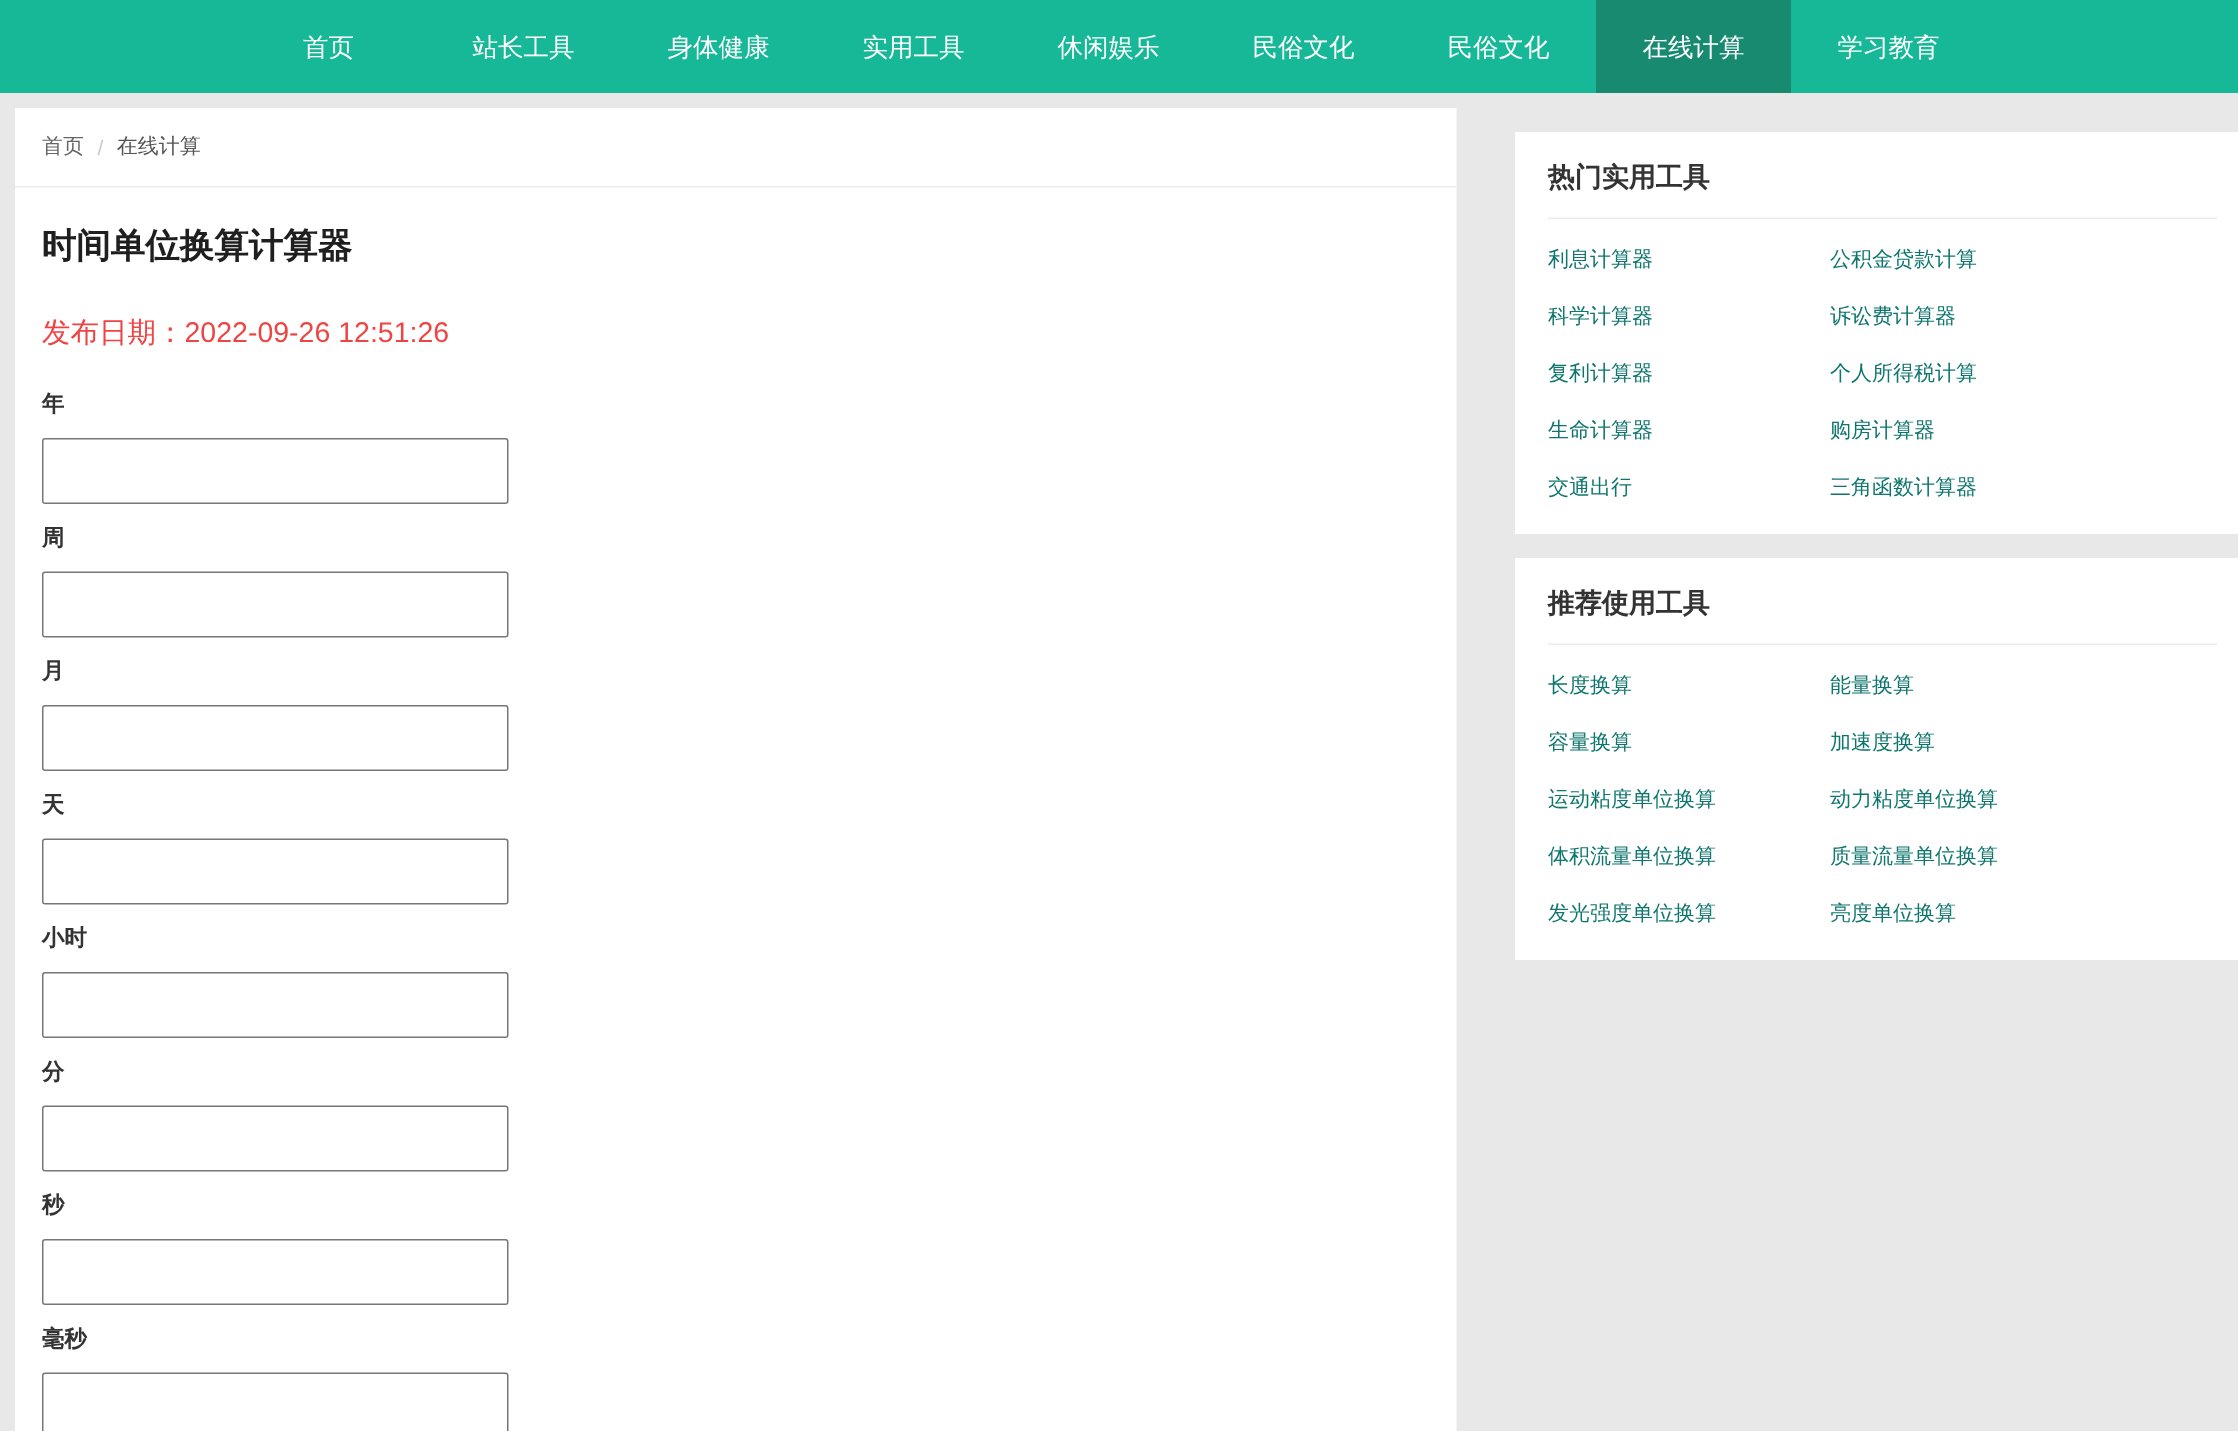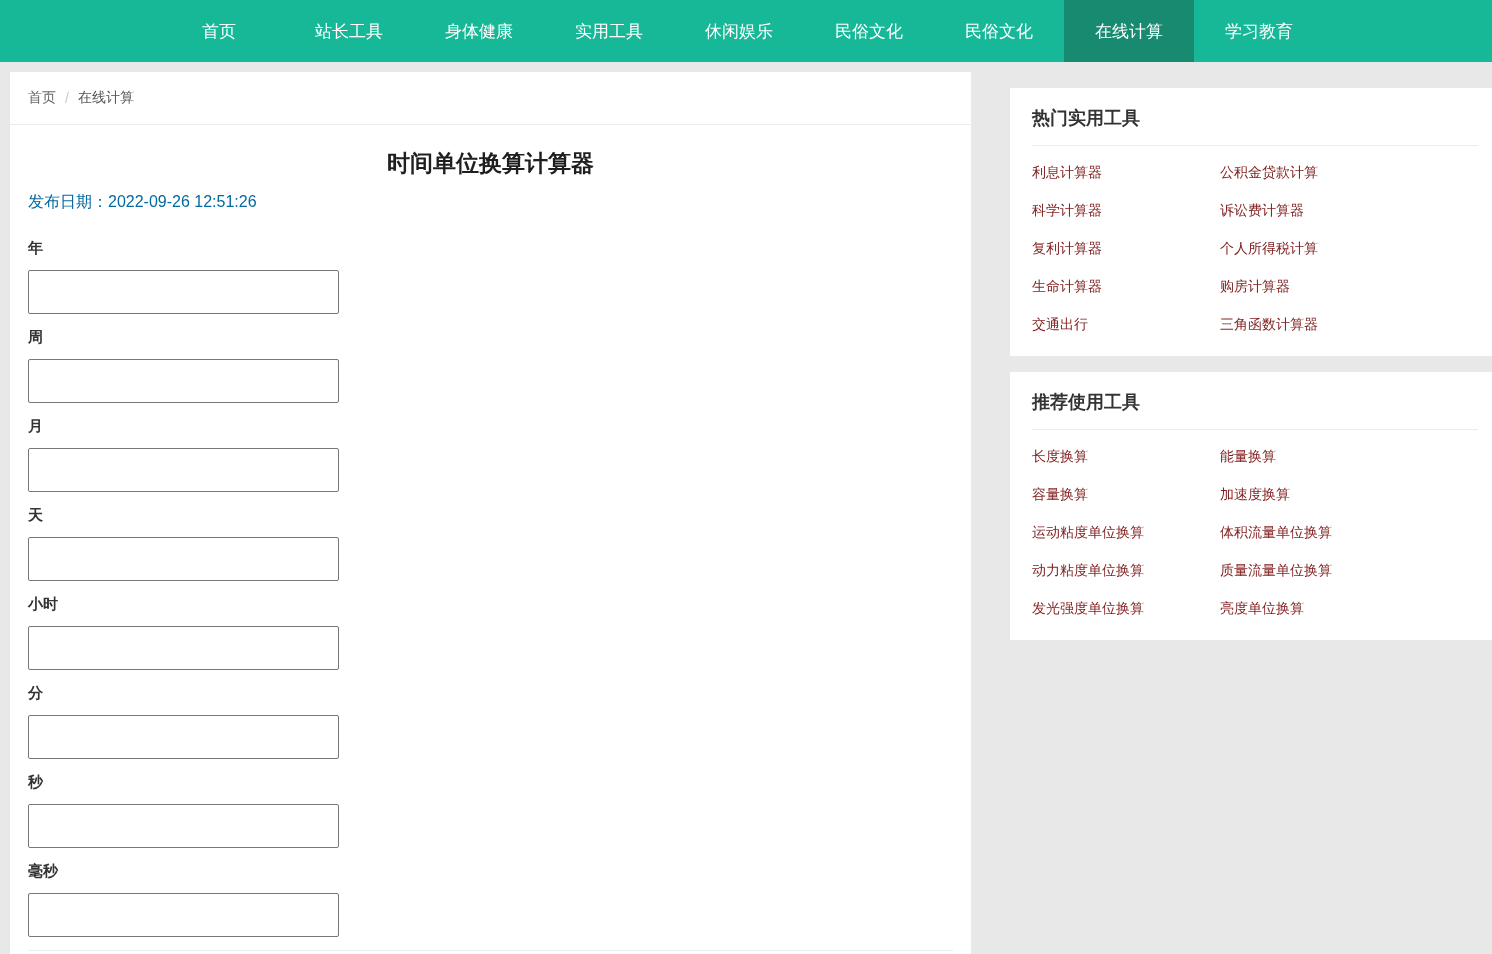--- a/index.html
+++ b/index.html
@@ -38,24 +38,24 @@
     height:53px;display:flex;align-items:center;gap:9px;
     padding:0 18px;border-bottom:1px solid var(--line);
     font-size:14px;
   }
   .crumb{color:#666;cursor:pointer;}
   .crumb-sep{color:#c9c9c9;}
   .crumb-current{color:#555;}
   .article{padding:0 18px;}
   .article-title{
     margin:25px 0 0 0;font-size:23px;line-height:27px;
-    font-weight:bold;color:#1f1f1f;text-align:center;
+    font-weight:bold;color:#1f1f1f;
   }
   .publish{
-    margin-top:15px;font-size:16px;color:#0369a1;
+    margin-top:32px;font-size:19px;color:#ef4444;
   }
   .calc-form{margin-top:25px;}
   .field-label{
     display:block;font-size:15px;line-height:19px;
     font-weight:bold;color:#333;
   }
   .field-input{
     display:block;margin:13px 0 13px 0;
     width:311px;height:44px;
     border:1px solid #777;border-radius:2px;background:#fff;
@@ -77,21 +77,21 @@
   }
   .panel-divider{
     border-bottom:1px solid var(--line);
     margin:16px 0 8px 0;
   }
   .panel-links{
     display:grid;grid-template-columns:188px 1fr;grid-auto-rows:38px;
   }
   .panel-link{
     display:flex;align-items:center;
-    font-size:14px;color:#7f1d1d;cursor:pointer;text-decoration:none;
+    font-size:14px;color:#0f766e;cursor:pointer;text-decoration:none;
     white-space:nowrap;
     font-family:Liberation Serif, serif;
   }
 </style>
 </head>
 <body>
 
 <nav class="nav" id="main-nav">
 
 <div class="nav-item">首页</div>
@@ -178,20 +178,20 @@
     </section>
     <section class="panel">
       <h3 class="panel-title">推荐使用工具</h3>
       <div class="panel-divider"></div>
       <div class="panel-links">
         <a class="panel-link">长度换算</a>
         <a class="panel-link">能量换算</a>
         <a class="panel-link">容量换算</a>
         <a class="panel-link">加速度换算</a>
         <a class="panel-link">运动粘度单位换算</a>
+        <a class="panel-link">动力粘度单位换算</a>
         <a class="panel-link">体积流量单位换算</a>
-        <a class="panel-link">动力粘度单位换算</a>
         <a class="panel-link">质量流量单位换算</a>
         <a class="panel-link">发光强度单位换算</a>
         <a class="panel-link">亮度单位换算</a>
       </div>
     </section>
   </aside>
 
 </body></html>

